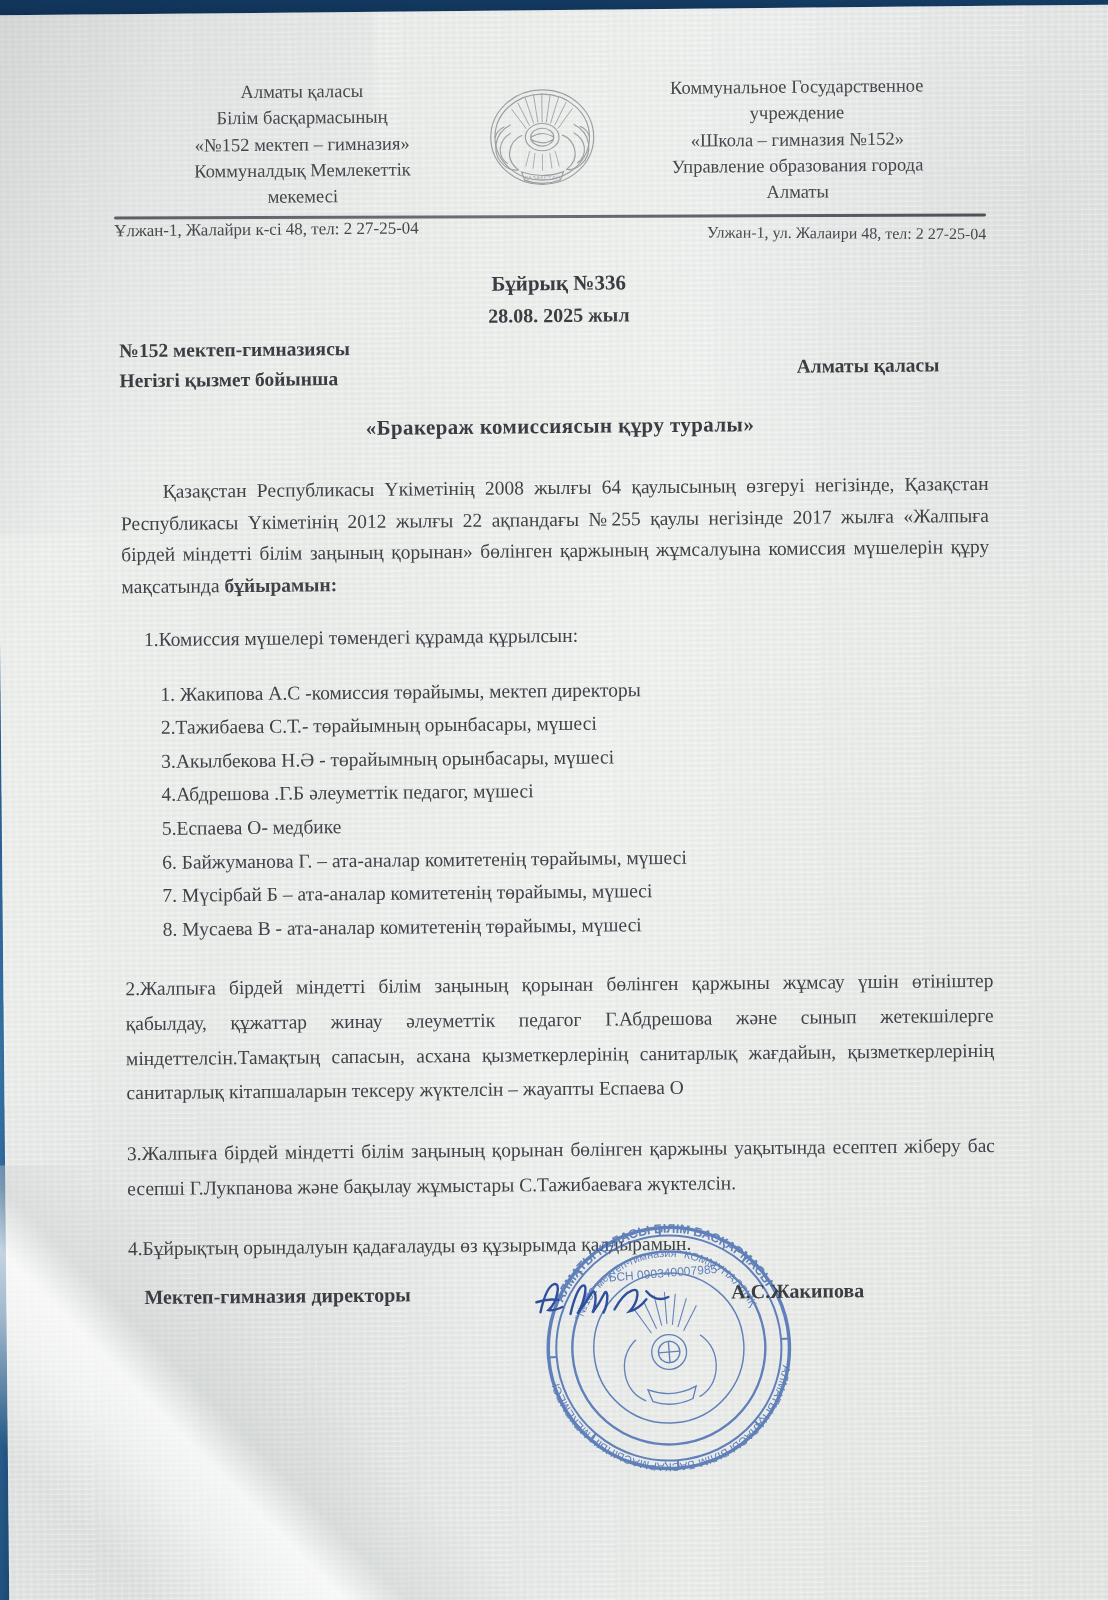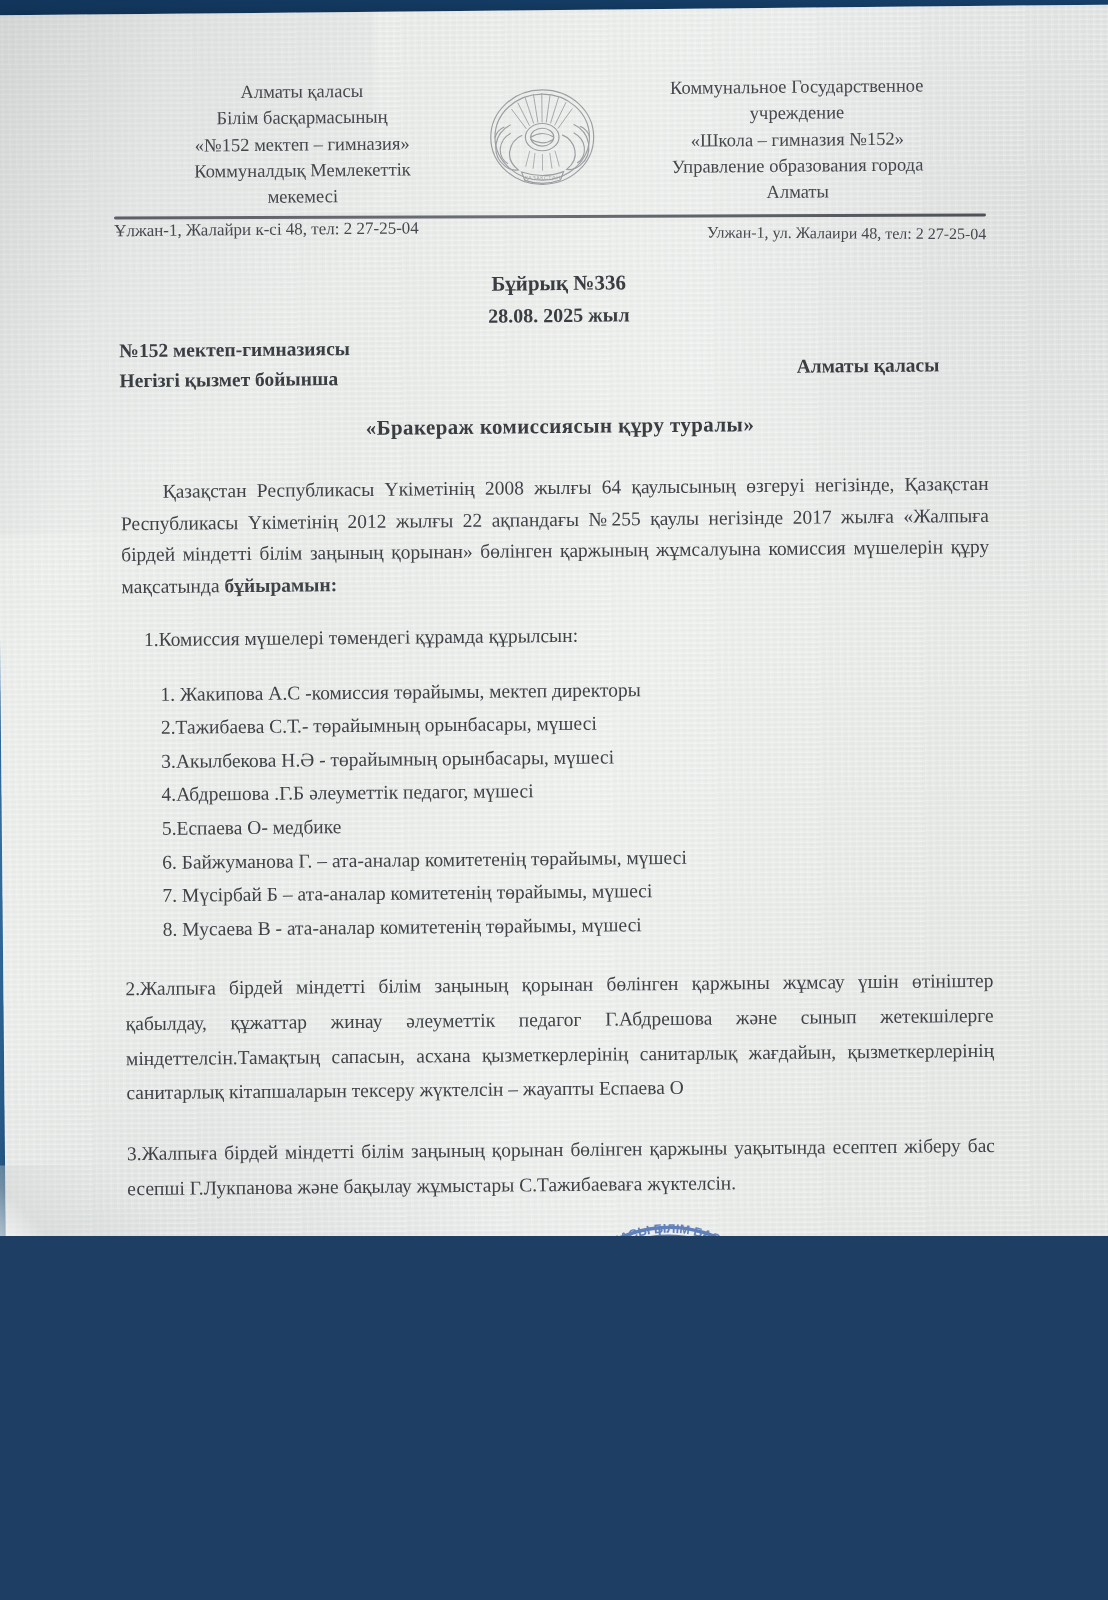--- a/index.html
+++ b/index.html
@@ -3,21 +3,21 @@
 <meta charset="utf-8">
 <style>
   html, body {
     margin: 0;
     padding: 0;
     background: #1e3f63;
   }
   #page {
     position: relative;
     width: 1108px;
-    height: 1236px;
+    height: 1600px;
     overflow: hidden;
     font-family: "Liberation Serif", "DejaVu Serif", serif;
     background:
       linear-gradient(172deg, #12365c 0%, #1d5285 22%, #2f6ea8 45%, #3b7fb8 60%, #1b4a78 100%);
   }
 
   
   #sheet {
     position: absolute;
     left: -6px;

